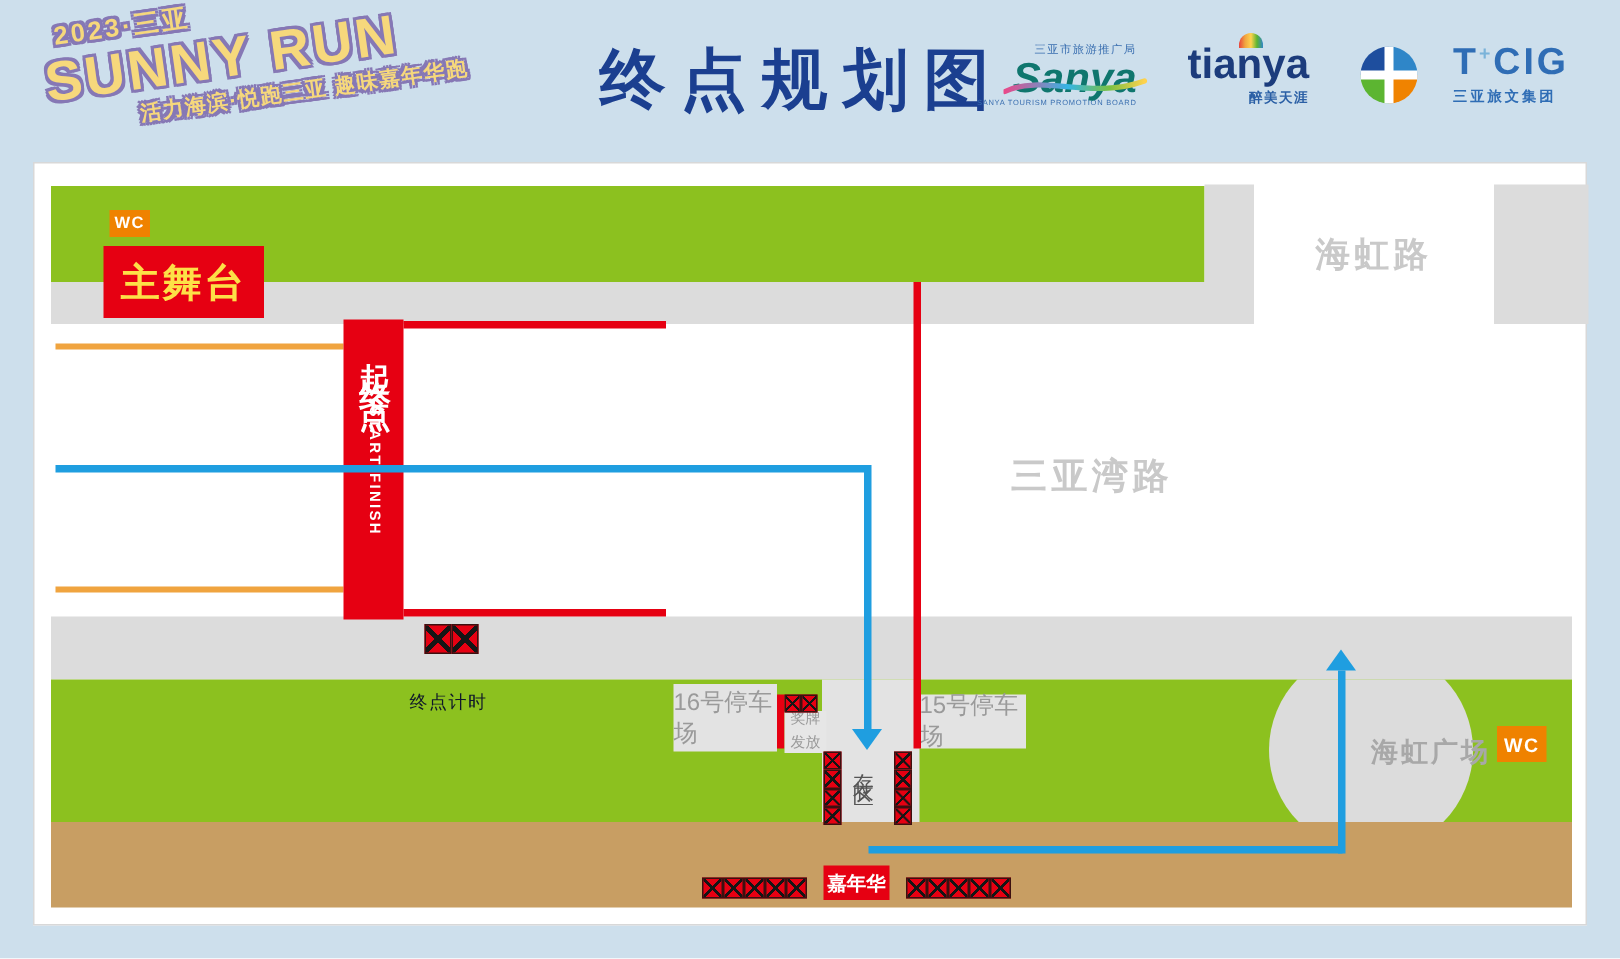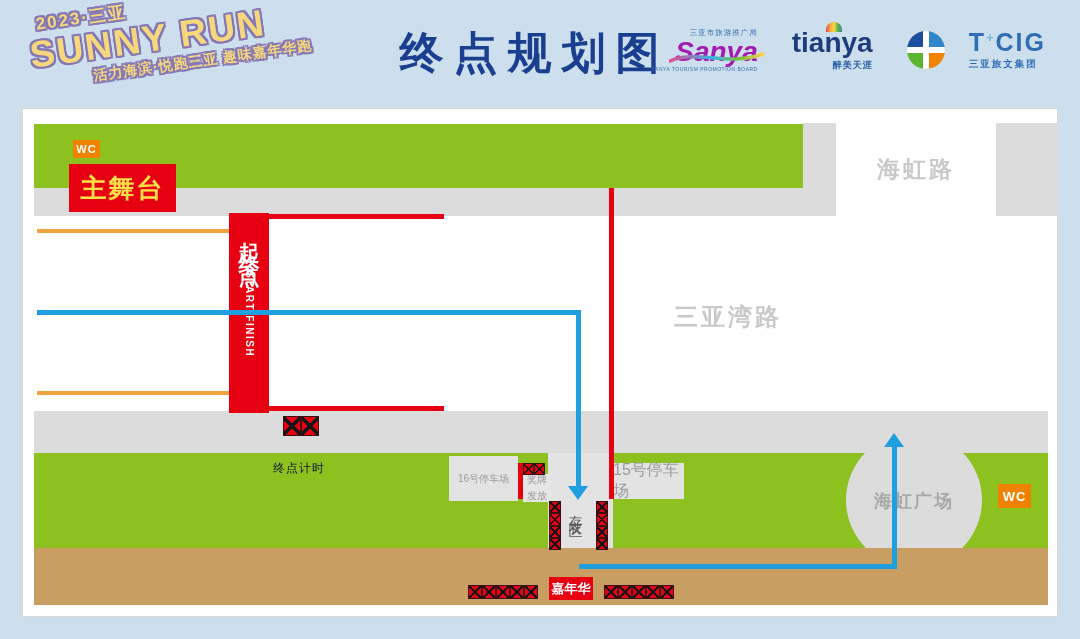--- a/index.html
+++ b/index.html
@@ -9,21 +9,21 @@
   
   .logo-block{position:absolute;left:30px;top:14px;transform:rotate(-8deg);transform-origin:left center;color:#f6d87c;font-weight:900;
     text-shadow:-2px -2px 0 #8678b5,2px -2px 0 #8678b5,-2px 2px 0 #8678b5,2px 2px 0 #8678b5,0 -2px 0 #8678b5,0 2px 0 #8678b5,-2px 0 0 #8678b5,2px 0 0 #8678b5;}
   .logo-line1{font-size:17px;margin-left:10px;letter-spacing:2px;}
   .logo-line2{font-size:37px;letter-spacing:2px;line-height:1.05;}
   .logo-line3{font-size:14px;margin-left:60px;letter-spacing:1px;}
   .page-title{position:absolute;left:50%;top:24px;transform:translateX(-52%);font-size:44px;font-weight:bold;color:#1b3f90;letter-spacing:10px;white-space:nowrap;}
   .partners{position:absolute;top:28px;right:34px;display:flex;align-items:center;gap:34px;}
   .partner{display:flex;flex-direction:column;align-items:flex-end;}
   .sanya-top{font-size:7.5px;color:#3a6fb0;letter-spacing:1px;}
-  .sanya-word{position:relative;font-size:28px;font-weight:bold;color:#a21caf;font-style:italic;line-height:1;}
+  .sanya-word{position:relative;font-size:28px;font-weight:bold;color:#0f766e;font-style:italic;line-height:1;}
   .sanya-swoosh{position:absolute;left:-6px;top:11px;}
   .sanya-sub{font-size:5px;color:#3a6fb0;letter-spacing:.5px;}
   .tianya-word{position:relative;font-size:28px;font-weight:bold;color:#1c3c7c;line-height:1;}
   .tianya-arc{position:absolute;left:34px;top:-7px;width:16px;height:10px;border-radius:8px 8px 0 0;
     background:linear-gradient(90deg,#e8423c,#f0a43f,#ffd24d,#5cb531,#2f86c8);}
   .tianya-sub{font-size:9px;color:#2a5fa5;font-weight:bold;margin-top:2px;letter-spacing:1px;}
   .tcig{flex-direction:row;gap:24px;align-items:center;}
   .tcig-globe{position:relative;width:38px;height:38px;border-radius:50%;overflow:hidden;}
   .q{position:absolute;width:50%;height:50%;}
   .q1{left:0;top:0;background:#1e4e9e;}  .q2{right:0;top:0;background:#2f86c8;}
@@ -43,21 +43,21 @@
   .gray-band-top{left:11px;top:79px;width:802px;height:28px;}
   .gray-block-a{left:780px;top:14px;width:33px;height:93px;}
   .gray-block-b{left:973px;top:14px;width:63px;height:93px;}
   .road-haihong-label{left:813px;top:14px;width:160px;height:93px;display:flex;align-items:center;justify-content:center;
     font-size:23px;font-weight:bold;color:#c9c9c9;letter-spacing:3px;}
   .sanyawan-label{left:605px;top:192px;width:200px;text-align:center;font-size:24px;font-weight:bold;color:#c9c9c9;letter-spacing:3px;}
   .gray-band-mid{left:11px;top:302px;width:1014px;height:42px;}
   .zone-green-band{left:11px;top:344px;width:1014px;height:95px;background:#8cc11f;overflow:hidden;}
   .zone-brown{left:11px;top:439px;width:1014px;height:57px;background:#c89e63;}
   .plaza-circle{position:absolute;left:812px;top:-21px;width:136px;height:136px;border-radius:50%;background:#dcdcdc;}
-  .plaza-label{position:absolute;left:812px;top:36px;width:136px;text-align:center;font-size:18px;font-weight:bold;color:#a8a8a8;letter-spacing:2px;}
+  .plaza-label{position:absolute;left:812px;top:36px;width:136px;text-align:center;font-size:18px;font-weight:bold;color:#a8a8a8;letter-spacing:2px;padding-left:40px;}
 
   .wc-badge{background:#ef8200;color:#fff;font-weight:bold;display:flex;align-items:center;justify-content:center;letter-spacing:1px;}
   .wc-top{left:50px;top:31px;width:27px;height:18px;font-size:11px;}
   .wc-right{left:975px;top:375px;width:33px;height:24px;font-size:13px;}
 
   .main-stage{left:46px;top:55px;width:107px;height:48px;background:#e60012;color:#fde047;font-size:26px;font-weight:bold;
     display:flex;align-items:center;justify-content:center;letter-spacing:2px;}
 
   .start-banner{left:206px;top:104px;width:40px;height:200px;background:#e60012;color:#fff;display:flex;flex-direction:column;align-items:center;padding-top:12px;box-sizing:border-box;}
   .start-cn{writing-mode:vertical-rl;text-orientation:upright;font-size:21px;font-weight:bold;letter-spacing:12px;}
@@ -73,21 +73,21 @@
   .blue{background:#1f9ee0;}
   .blue-h1{left:14px;top:201px;width:542px;height:5px;z-index:5;}
   .blue-v1{left:553px;top:201px;width:5px;height:176px;z-index:5;}
   .arrow-down{left:545px;top:377px;width:0;height:0;border-left:10px solid transparent;border-right:10px solid transparent;border-top:14px solid #1f9ee0;z-index:5;}
   .blue-h2{left:556px;top:455px;width:316px;height:5px;z-index:5;}
   .blue-v2{left:869px;top:338px;width:5px;height:122px;z-index:5;}
   .arrow-up{left:861px;top:324px;width:0;height:0;border-left:10px solid transparent;border-right:10px solid transparent;border-bottom:14px solid #1f9ee0;z-index:5;}
 
   .corridor{left:525px;top:344px;width:65px;height:95px;background:#e3e3e3;z-index:1;}
   .box-light{background:#e3e3e3;color:#9a9a9a;display:flex;align-items:center;justify-content:center;}
-  .parking16{left:426px;top:347px;width:69px;height:45px;font-size:10px;z-index:2;}
+  .parking16{left:426px;top:347px;width:69px;height:45px;font-size:16px;z-index:2;}
   .parking15{left:590px;top:354px;width:71px;height:36px;font-size:16px;z-index:2;}
   .medal-redbar{left:495px;top:354px;width:5px;height:36px;background:#e60012;z-index:3;}
   .medal-label{left:500px;top:365px;width:28px;height:28px;background:#e6e6e6;color:#9a9a9a;font-size:10px;line-height:1.25;display:flex;flex-direction:column;align-items:center;justify-content:space-between;z-index:3;}
   .cloak-label{left:544px;top:395px;writing-mode:vertical-rl;text-orientation:upright;font-size:14px;color:#555;letter-spacing:5px;z-index:3;}
 
   .xrow{display:flex;z-index:4;}
   .xcol{display:flex;flex-direction:column;z-index:4;}
   .xcell{background-color:#e60012;border:1.5px solid #3c1010;box-sizing:border-box;
     background-image:linear-gradient(45deg,transparent 44%,#151515 44%,#151515 56%,transparent 56%),
                      linear-gradient(-45deg,transparent 44%,#151515 44%,#151515 56%,transparent 56%);}

